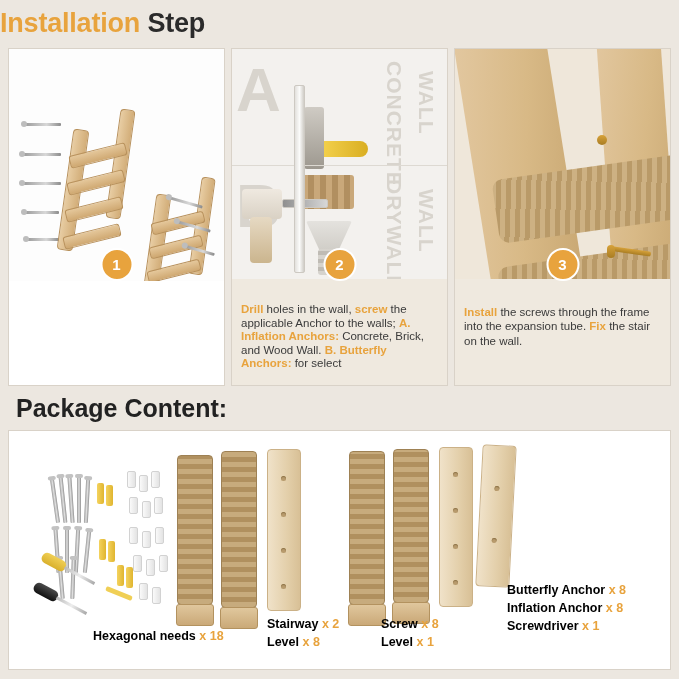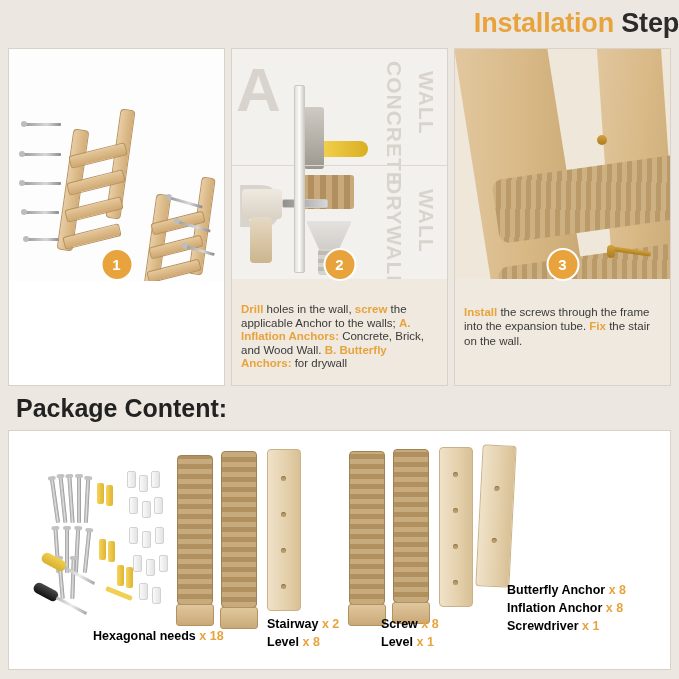--- a/index.html
+++ b/index.html
@@ -7,21 +7,21 @@
     width:679px;height:679px;
     background:#ece7e0;
     font-family:"Liberation Sans", sans-serif;
     overflow:hidden;
     position:relative;
   }
   .page{position:absolute;inset:0;}
 
   
   .title{
-    text-align:right;
+    text-align:left;
     font-size:27px;
     font-weight:bold;
     padding-top:8px;
     letter-spacing:-0.2px;
   }
   .title .t-orange{color:#e8a33d;}
   .title .t-dark{color:#2b2b2b;}
 
   
   .steps{
@@ -274,21 +274,21 @@
         <div class="drill" style="left:10px;top:140px;width:40px;height:30px;"></div>
         <div class="drill" style="left:18px;top:168px;width:22px;height:46px;background:linear-gradient(180deg,#e6d9c3,#cbb58e);"></div>
         <div class="stick" style="left:50px;top:150px;width:44px;height:7px;background:linear-gradient(90deg,#8f8f8f,#d7d7d7);"></div>
 
         <div class="stick" style="left:62px;top:36px;height:186px;"></div>
       </div>
       <div class="badge">2</div>
       <div class="caption" style="padding-top:24px;line-height:13.6px;">
         <span class="hl">Drill</span><span> holes in the wall, </span><span class="hl">screw</span><span> the applicable Anchor to the walls;</span>
         <span class="hl">A. Inflation Anchors:</span><span> Concrete, Brick, and Wood Wall.</span>
-        <span class="hl">B. Butterfly Anchors:</span><span> for drywall</span>
+        <span class="hl">B. Butterfly Anchors:</span><span> for select</span>
       </div>
     </div>
 
     <div class="step">
       <div class="photo p3">
         <div class="woodpanel" style="left:18px;top:-10px;width:92px;height:250px;transform:rotate(-9deg);"></div>
         <div class="woodpanel" style="left:150px;top:-20px;width:64px;height:270px;transform:rotate(-4deg);"></div>
         <div class="rope" style="left:40px;top:118px;width:190px;height:64px;transform:rotate(-8deg);"></div>
         <div class="rope" style="left:44px;top:206px;width:186px;height:40px;transform:rotate(-8deg);"></div>
         <div class="goldscrew" style="left:158px;top:200px;width:38px;height:5px;transform:rotate(8deg);"></div>

